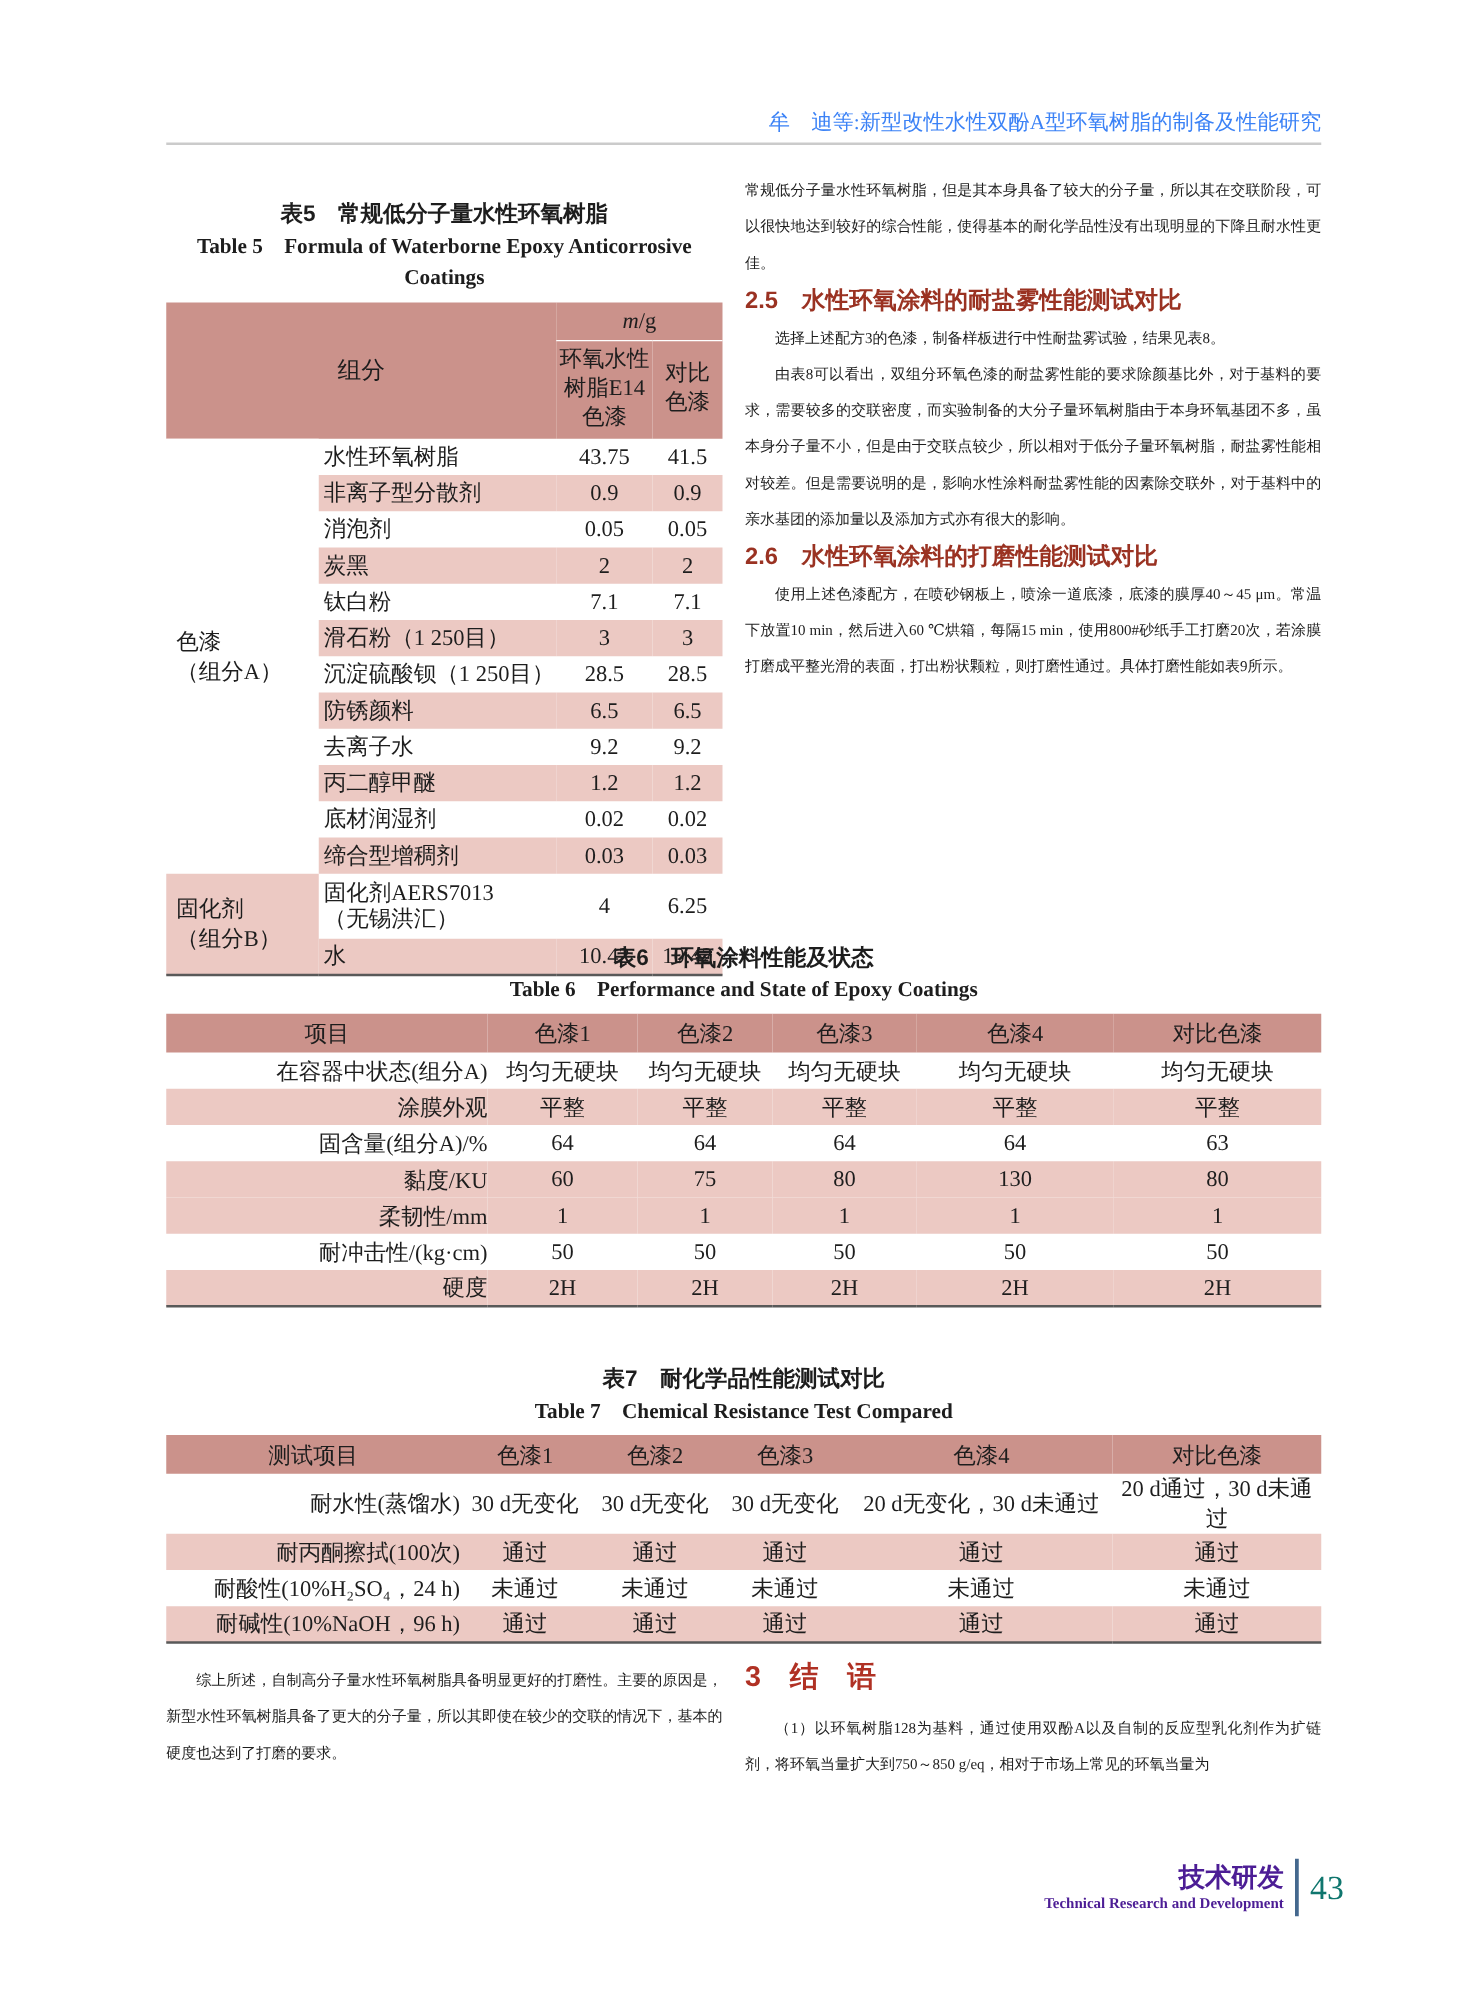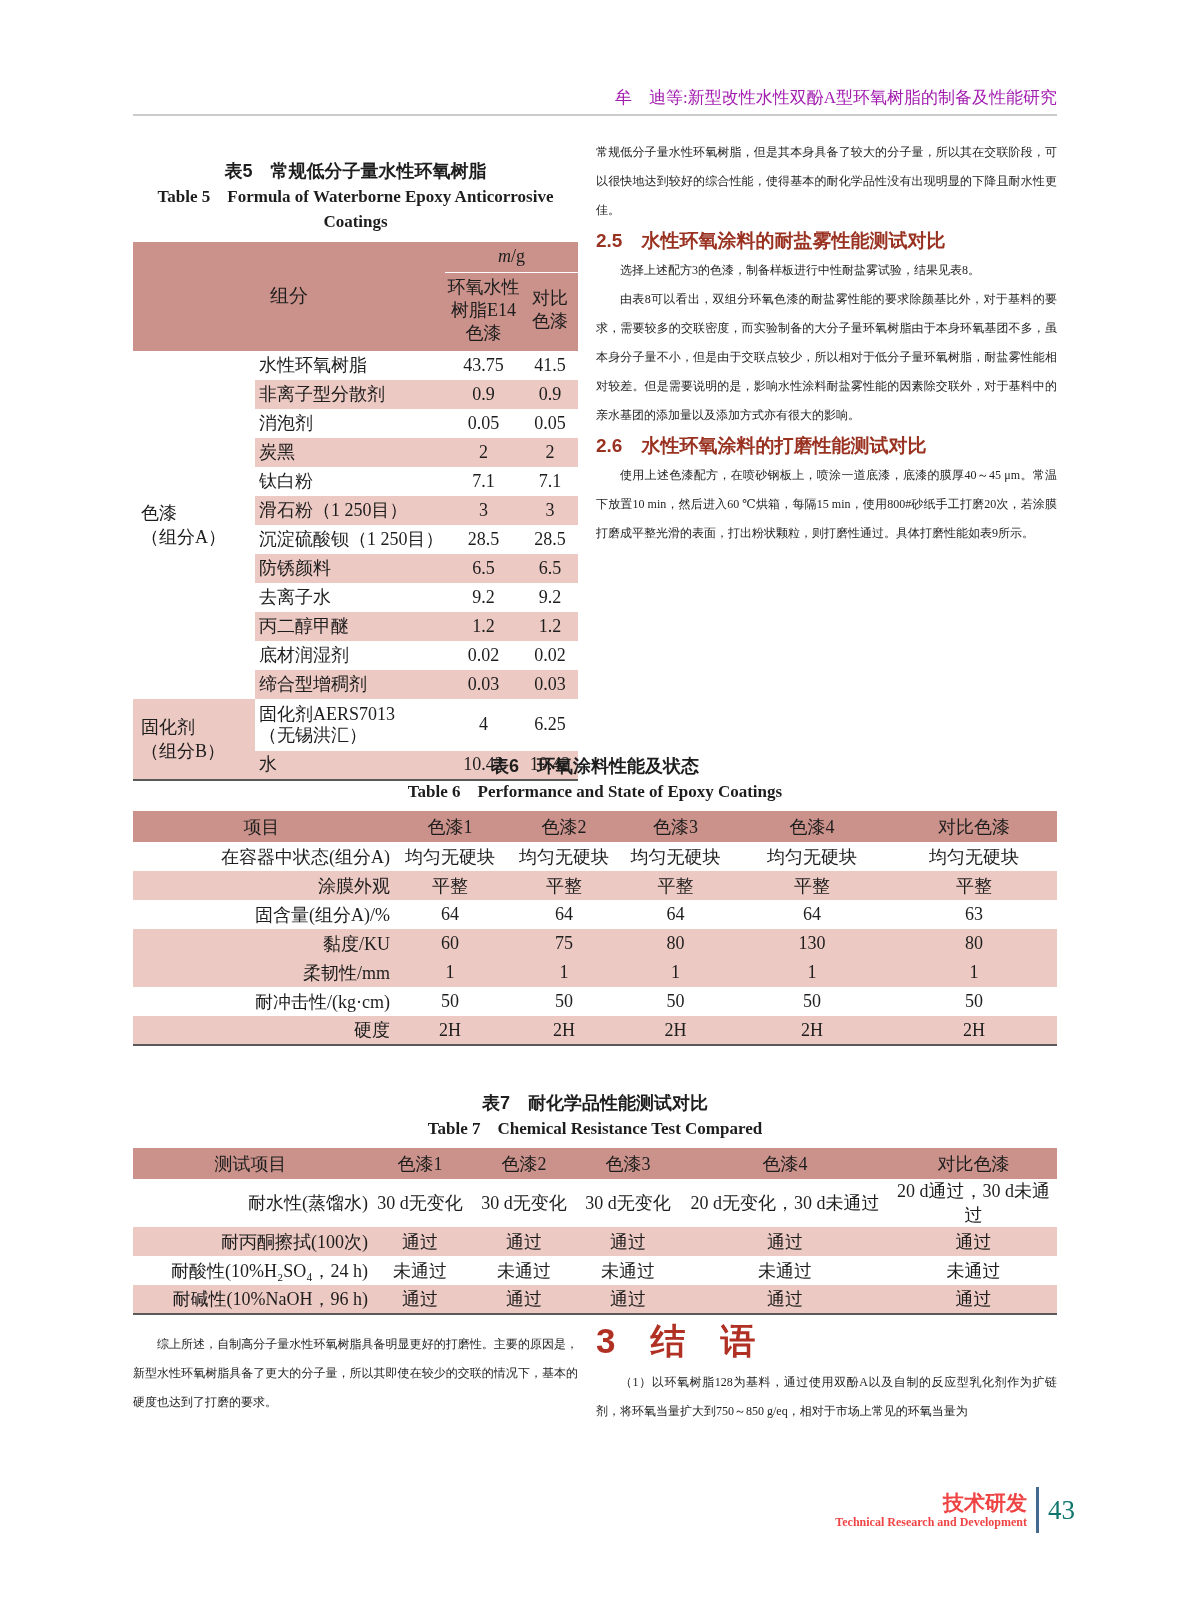--- a/index.html
+++ b/index.html
@@ -5,42 +5,42 @@
   * { margin:0; padding:0; box-sizing:border-box; }
   html,body { background:#ffffff; }
   .page {
     position:relative; width:1187px; height:1600px; background:#fff;
     font-family:"Liberation Serif","DejaVu Serif",serif; color:#1d1d1d;
     overflow:hidden;
   }
   
   .running-head {
     position:absolute; top:86px; left:133px; right:130px;
-    text-align:right; color:#a21caf; font-size:17px;
+    text-align:right; color:#3b82f6; font-size:17px;
     font-family:"Liberation Serif","DejaVu Serif",serif;
   }
   .head-rule { position:absolute; top:114px; left:133px; right:130px; border-top:2px solid #cbcbcb; }
 
   
   .cols { position:absolute; left:133px; right:130px; display:flex; gap:18px; }
   .cols.top { top:138px; }
   .cols.bottom { top:1322px; }
   .col-l { width:445px; flex:none; }
   .col-r { flex:1; }
 
   p.body { font-size:12px; line-height:29px; text-align:justify; }
   p.indent { text-indent:2em; }
   .sec-head {
     font-family:"Liberation Sans","DejaVu Sans",sans-serif;
     font-weight:bold; color:#9a3222; font-size:19px; line-height:29px;
     margin:1px 0;
   }
   .sec3-head {
     font-family:"Liberation Sans","DejaVu Sans",sans-serif;
-    font-weight:bold; color:#b03124; font-size:35px; line-height:34px;
+    font-weight:bold; color:#b03124; font-size:23px; line-height:34px;
     margin:2px 0 10px 0;
   }
 
   
   .cap-zh {
     text-align:center; font-family:"Liberation Sans","DejaVu Sans",sans-serif;
     font-weight:bold; font-size:18px; line-height:26px;
   }
   .cap-en { text-align:center; font-weight:bold; font-size:17px; line-height:25px; }
 
@@ -83,21 +83,21 @@
   .tblock td, .tblock tbody th { height:29px; vertical-align:middle; text-align:center; }
   .tblock tbody th.rowlab { text-align:right; padding-left:22px; background:transparent;margin-top:16px; }
   .tblock tr.alt th.rowlab, .tblock tr.alt td { background:#ecc9c3; }
   .t6 col.c0 { width:257px; } .t6 col.c1 { width:120px; } .t6 col.c2 { width:108px; }
   .t6 col.c3 { width:115px; } .t6 col.c4 { width:158px; }
   .t7 col.c0 { width:235px; } .t7 col.c1 { width:104px; } .t7 col.c2 { width:104px; }
   .t7 col.c3 { width:104px; } .t7 col.c4 { width:210px; }
 
   
   .footer { position:absolute; top:1487px; right:112px; display:flex; align-items:center; }
-  .footer .txt { text-align:right; color:#ef4444; padding-right:9px; }
+  .footer .txt { text-align:right; color:#4c1d95; padding-right:9px; }
   .footer .f-zh {
     font-family:"Liberation Sans","DejaVu Sans",sans-serif;
     font-weight:bold; font-size:21px; line-height:24px;
   }
   .footer .f-en { font-weight:bold; font-size:12px; line-height:15px; }
   .footer .bar { width:3px; height:46px; background:#44688e; }
   .footer .f-num { color:#0f766e; font-size:27px; padding-left:9px; }
 </style>
 </head>
 <body>

